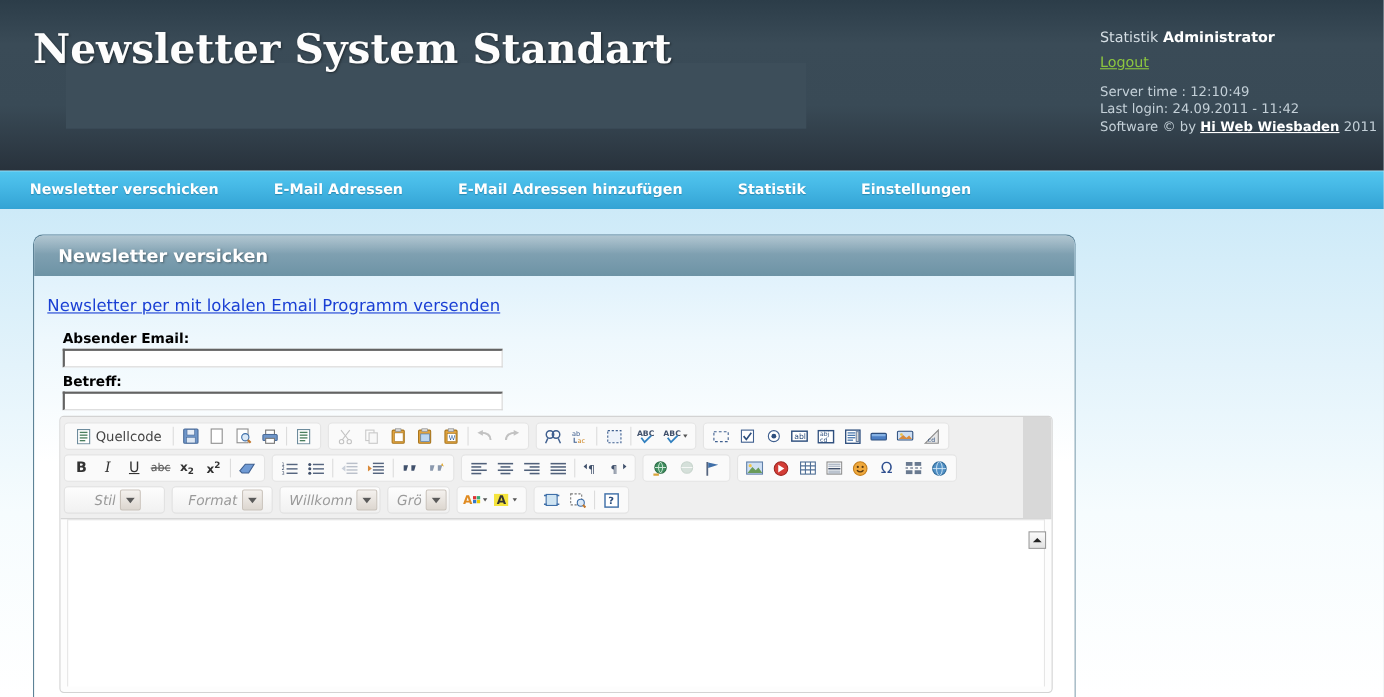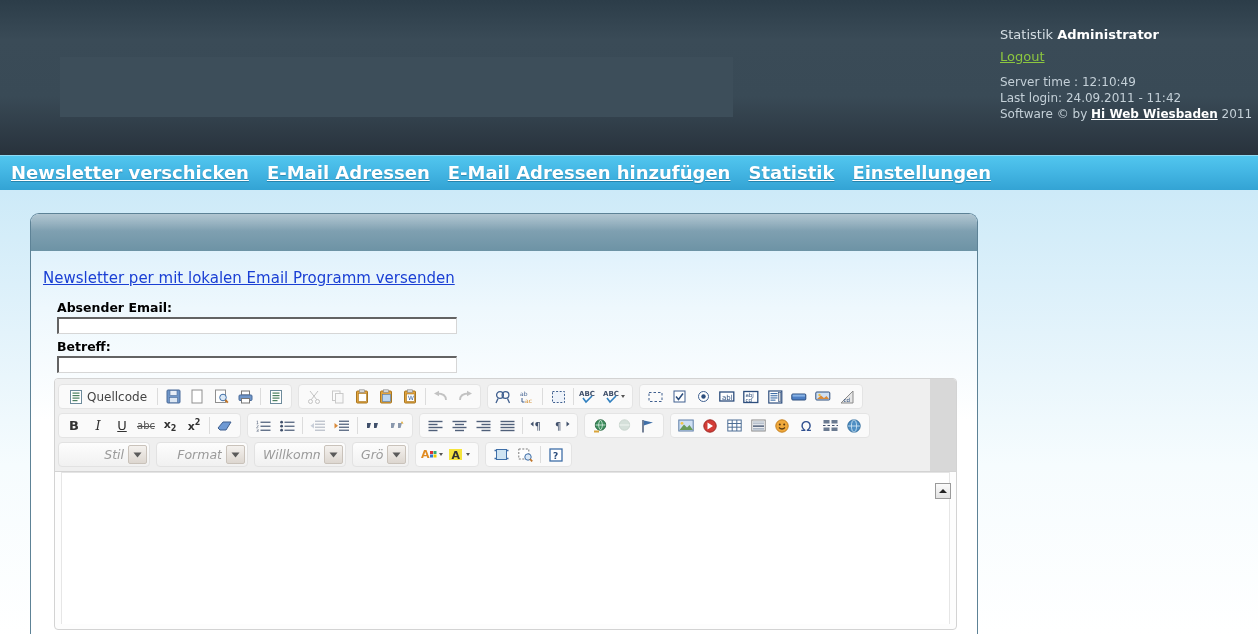--- a/index.html
+++ b/index.html
@@ -55,24 +55,23 @@
   
   .nav {
     height: 35px;
     background: linear-gradient(180deg,#52c7ef 0%, #46b9e6 40%, #33a3d4 100%);
     display: flex; align-items: center;
     padding-left: 2px;
     box-shadow: inset 0 1px 0 rgba(255,255,255,.35);
   }
   .nav a {
     color: #ffffff;
-    font-size: 18px;
+    font-size: 13px;
     font-weight: bold;
-    text-decoration: underline;
-    margin: 0 9px;
+    margin: 0 25px;
     white-space: nowrap;
     cursor: pointer;
     text-shadow: 0 1px 1px rgba(0,60,90,.35);
   }
 
   
   .backdrop {
     position: relative;
     height: 444px;
     background: linear-gradient(180deg,#cdeaf8 0%, #e3f3fb 32%, #f6fcfe 62%, #ffffff 100%);
@@ -162,21 +161,21 @@
     display: flex; align-items: center; justify-content: center;
     margin: 0 1px; cursor: pointer; border-radius: 3px;
     font-size: 12px; color: #333;
     position: relative;
   }
   .tb-btn.wide { width: auto; padding: 0 6px; font-size: 12px; color: #444; }
   .tb-sep { width: 1px; height: 17px; background: #dcdcdc; margin: 0 3px; }
   .tb-btn.dim { opacity: .38; }
 
   .combo {
-    display: flex; align-items: center; justify-content: flex-end;
+    display: flex; align-items: center; justify-content: center;
     background: linear-gradient(180deg,#fdfdfd,#f1f1f1);
     border: 1px solid #e2e2e2;
     border-radius: 4px;
     height: 25px; margin-right: 6px;
     padding: 0 2px 0 8px;
     cursor: pointer;
     overflow: hidden;
   }
   .combo .lbl {
     font-style: italic; color: #9a9a9a; font-size: 12.5px;
@@ -218,20 +217,21 @@
   }
   .tb-scrollarea { position: absolute; right: 0; top: 0; width: 26px; height: 100%; background: #d8d8d8; }
 
   svg { display: block; }
 </style>
 </head>
 <body>
 
 <div class="header">
   <div class="logo-panel"></div>
+  <div class="site-title">Newsletter System Standart</div>
 
   <div class="userbox">
     <div class="welcome">
       <span>Statistik </span><b>Administrator</b>
     </div>
     <div class="logout">Logout</div>
     <div class="meta">
       <div>Server time : 12:10:49</div>
       <div>Last login: 24.09.2011 - 11:42</div>
       <div><span>Software © by </span><span class="lnk">Hi Web Wiesbaden</span><span> 2011</span></div>
@@ -245,20 +245,21 @@
   <a>E-Mail Adressen hinzufügen</a>
   <a>Statistik</a>
   <a>Einstellungen</a>
 </div>
 
 <div class="backdrop">
 
   <div class="panel">
     <div class="panel-head">
       <div class="gloss"></div>
+      <div class="panel-title">Newsletter versicken</div>
     </div>
 
     <div class="panel-body">
 
       <div class="top-link">Newsletter per mit lokalen Email Programm versenden</div>
 
       <div class="field-label">Absender Email:</div>
       <input class="field-input" type="text" value="" style="">
 
       <div class="field-label">Betreff:</div>

